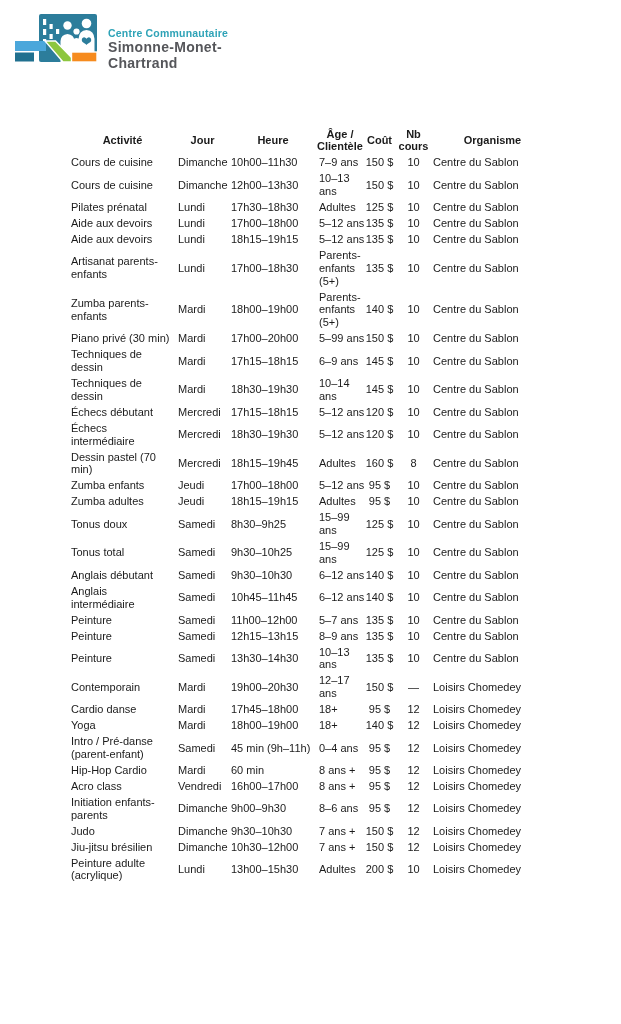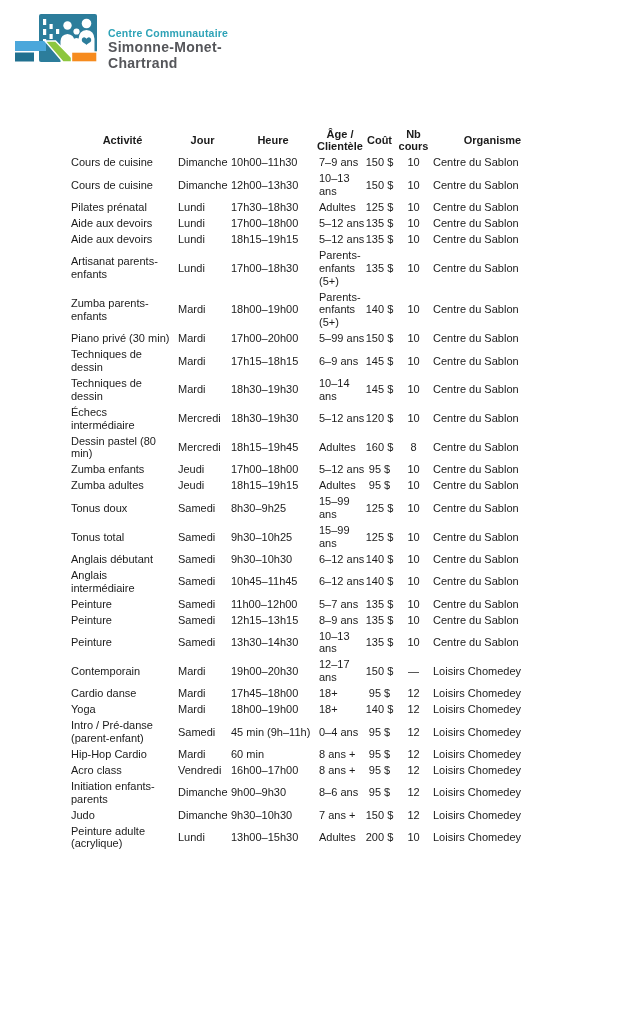--- a/index.html
+++ b/index.html
@@ -203,31 +203,40 @@
 dessin</span></td>
           <td class="c-jour"><span>Mardi</span></td>
           <td class="c-heure"><span>18h30–19h30</span></td>
           <td class="c-age"><span>10–14
 ans</span></td>
           <td class="c-cout"><span>145 $</span></td>
           <td class="c-nb"><span>10</span></td>
           <td class="c-organisme"><span>Centre du Sablon</span></td>
         </tr>
         <tr>
+          <td class="c-activite"><span>Échecs débutant</span></td>
+          <td class="c-jour"><span>Mercredi</span></td>
+          <td class="c-heure"><span>17h15–18h15</span></td>
+          <td class="c-age"><span>5–12 ans</span></td>
+          <td class="c-cout"><span>120 $</span></td>
+          <td class="c-nb"><span>10</span></td>
+          <td class="c-organisme"><span>Centre du Sablon</span></td>
+        </tr>
+        <tr>
           <td class="c-activite"><span>Échecs
 intermédiaire</span></td>
           <td class="c-jour"><span>Mercredi</span></td>
           <td class="c-heure"><span>18h30–19h30</span></td>
           <td class="c-age"><span>5–12 ans</span></td>
           <td class="c-cout"><span>120 $</span></td>
           <td class="c-nb"><span>10</span></td>
           <td class="c-organisme"><span>Centre du Sablon</span></td>
         </tr>
         <tr>
-          <td class="c-activite"><span>Dessin pastel (80
+          <td class="c-activite"><span>Dessin pastel (70
 min)</span></td>
           <td class="c-jour"><span>Mercredi</span></td>
           <td class="c-heure"><span>18h15–19h45</span></td>
           <td class="c-age"><span>Adultes</span></td>
           <td class="c-cout"><span>160 $</span></td>
           <td class="c-nb"><span>8</span></td>
           <td class="c-organisme"><span>Centre du Sablon</span></td>
         </tr>
         <tr>
           <td class="c-activite"><span>Zumba enfants</span></td>
@@ -383,20 +392,29 @@
         <tr>
           <td class="c-activite"><span>Judo</span></td>
           <td class="c-jour"><span>Dimanche</span></td>
           <td class="c-heure"><span>9h30–10h30</span></td>
           <td class="c-age"><span>7 ans +</span></td>
           <td class="c-cout"><span>150 $</span></td>
           <td class="c-nb"><span>12</span></td>
           <td class="c-organisme"><span>Loisirs Chomedey</span></td>
         </tr>
         <tr>
+          <td class="c-activite"><span>Jiu-jitsu brésilien</span></td>
+          <td class="c-jour"><span>Dimanche</span></td>
+          <td class="c-heure"><span>10h30–12h00</span></td>
+          <td class="c-age"><span>7 ans +</span></td>
+          <td class="c-cout"><span>150 $</span></td>
+          <td class="c-nb"><span>12</span></td>
+          <td class="c-organisme"><span>Loisirs Chomedey</span></td>
+        </tr>
+        <tr>
           <td class="c-activite"><span>Peinture adulte
 (acrylique)</span></td>
           <td class="c-jour"><span>Lundi</span></td>
           <td class="c-heure"><span>13h00–15h30</span></td>
           <td class="c-age"><span>Adultes</span></td>
           <td class="c-cout"><span>200 $</span></td>
           <td class="c-nb"><span>10</span></td>
           <td class="c-organisme"><span>Loisirs Chomedey</span></td>
         </tr>
       </tbody>

